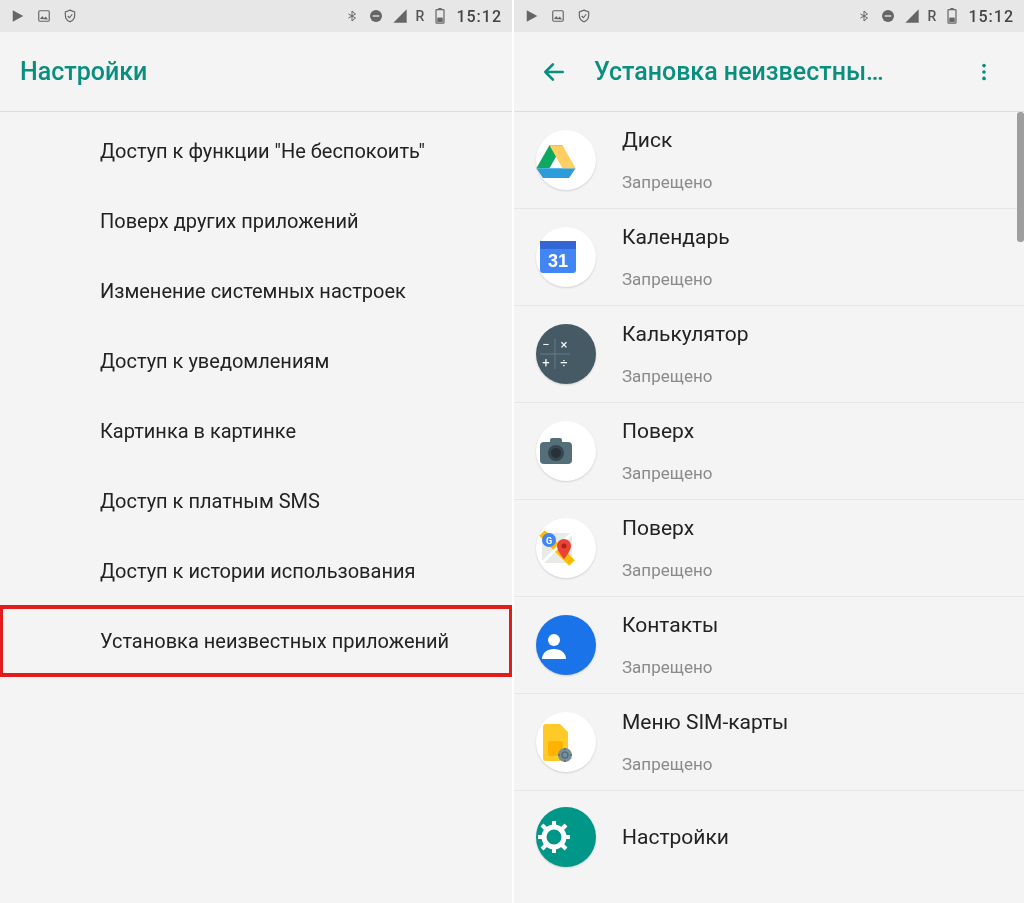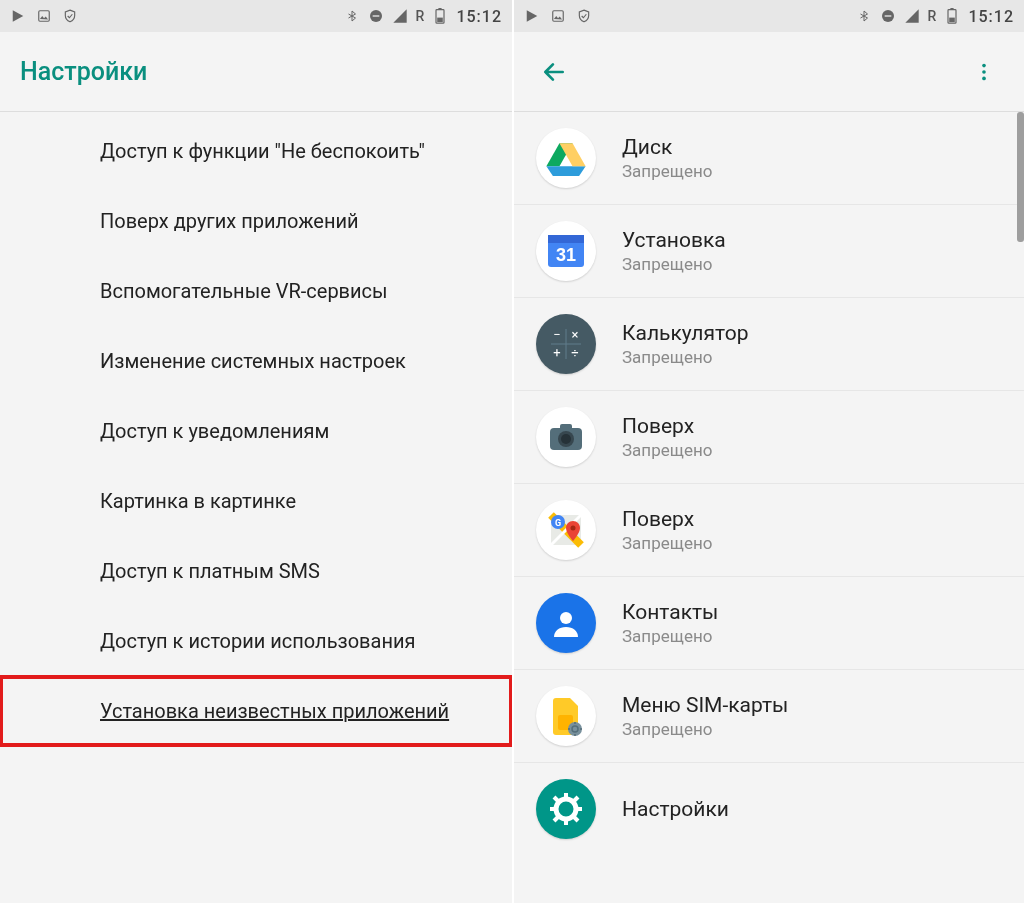--- a/index.html
+++ b/index.html
@@ -81,53 +81,52 @@
   .settings-item {
     padding: 22px 20px 22px 100px;
     color: #222;
     font-size: 20px;
     line-height: 1.3;
     cursor: pointer;
   }
   .highlight {
     outline: 4px solid #e21b1b;
     outline-offset: -3px;
-    text-decoration: underline;
   }
 
   
   .app-list { }
   .app-item {
     display: flex;
     align-items: center;
     padding: 16px 20px 16px 22px;
     border-bottom: 1px solid #e6e6e6;
     cursor: pointer;
     background: #f4f4f4;
   }
   .app-icon {
     width: 60px;
     height: 60px;
     border-radius: 50%;
     display: flex;
     align-items: center;
-    justify-content: center;
+    justify-content: flex-start;
     margin-right: 26px;
     flex-shrink: 0;
     background: #fff;
     box-shadow: 0 1px 2px rgba(0,0,0,0.15);
   }
   .app-text .name {
     font-size: 21px;
     color: #222;
   }
   .app-text .status {
     font-size: 17px;
     color: #8a8a8a;
-    margin-top: 2px;
+    margin-top: 20px;
   }
   .scrollbar {
     position: absolute;
     right: 0;
     top: 112px;
     width: 7px;
     height: 130px;
     background: #9e9e9e;
     border-radius: 3px;
   }
@@ -185,21 +184,20 @@
     </div>
   </div>
 
   <div class="appheader">
     <div class="title">Настройки</div>
   </div>
 
   <div class="settings-list">
     <div class="settings-item">Доступ к функции "Не беспокоить"</div>
     <div class="settings-item">Поверх других приложений</div>
-    <div class="settings-item">Вспомогательные VR-сервисы</div>
     <div class="settings-item">Изменение системных настроек</div>
     <div class="settings-item">Доступ к уведомлениям</div>
     <div class="settings-item">Картинка в картинке</div>
     <div class="settings-item">Доступ к платным SMS</div>
     <div class="settings-item">Доступ к истории использования</div>
     <div class="settings-item highlight">Установка неизвестных приложений</div>
   </div>
 </div>
 
 <div class="screen">
@@ -251,20 +249,21 @@
       <span class="time">15:12</span>
     </div>
   </div>
 
   <div class="appheader">
     <div class="back">
       <svg width="26" height="26" viewBox="0 0 24 24">
           <path fill="none" stroke="#0a8f7f" stroke-width="2.5" stroke-linecap="round" stroke-linejoin="round" d="M20 12H4m0 0l7-7m-7 7l7 7"></path>
         </svg>
     </div>
+    <div class="title2">Установка неизвестны…</div>
     <div class="more">
       <svg width="22" height="22" viewBox="0 0 24 24">
           <circle cx="12" cy="5" r="2" fill="#0a8f7f"></circle>
           <circle cx="12" cy="12" r="2" fill="#0a8f7f"></circle>
           <circle cx="12" cy="19" r="2" fill="#0a8f7f"></circle>
         </svg>
     </div>
   </div>
 
   <div class="app-list">
@@ -285,21 +284,21 @@
 
     <div class="app-item">
       <div class="app-icon">
         <svg width="44" height="44" viewBox="0 0 44 44">
           <rect x="4" y="6" width="36" height="32" rx="3" fill="#4285f4"></rect>
           <rect x="4" y="6" width="36" height="8" fill="#3367d6"></rect>
           <text x="22" y="32" font-size="18" font-weight="600" fill="#fff" text-anchor="middle" font-family="Arial">31</text>
         </svg>
       </div>
       <div class="app-text">
-        <div class="name">Установка</div>
+        <div class="name">Календарь</div>
         <div class="status">Запрещено</div>
       </div>
     </div>
 
     <div class="app-item">
       <div class="app-icon" style="background:#455a64;">
         <svg width="38" height="38" viewBox="0 0 38 38">
           <text x="10" y="14" font-size="13" fill="#fff" text-anchor="middle">−</text>
           <text x="28" y="14" font-size="13" fill="#fff" text-anchor="middle">×</text>
           <text x="10" y="32" font-size="13" fill="#fff" text-anchor="middle">+</text>

